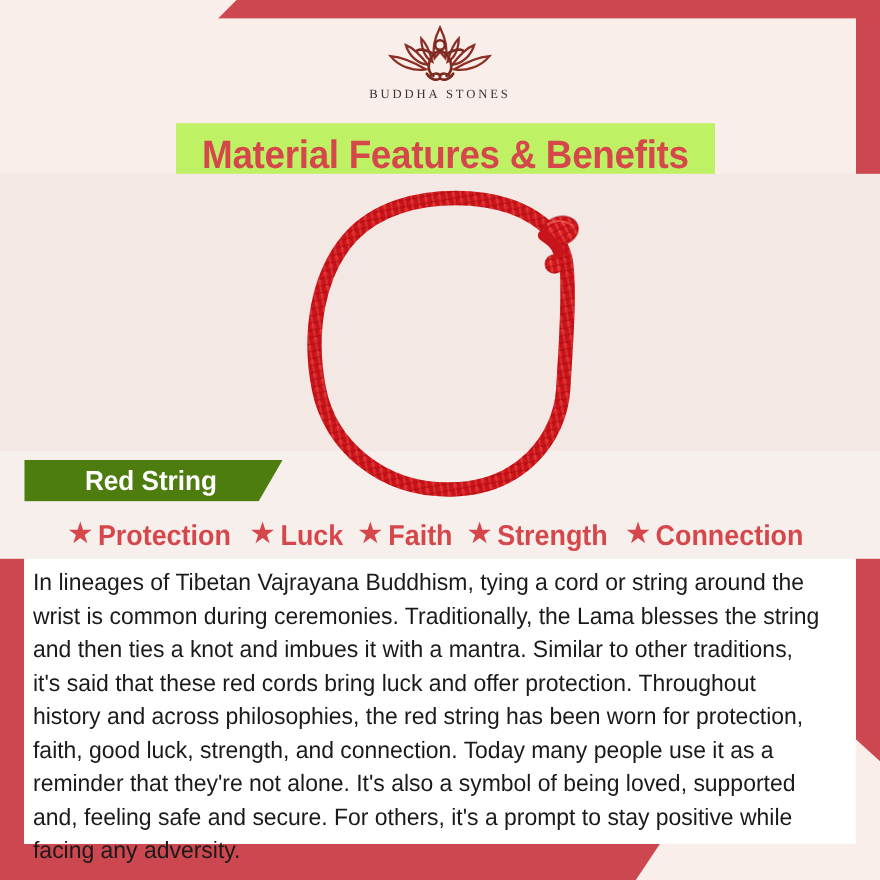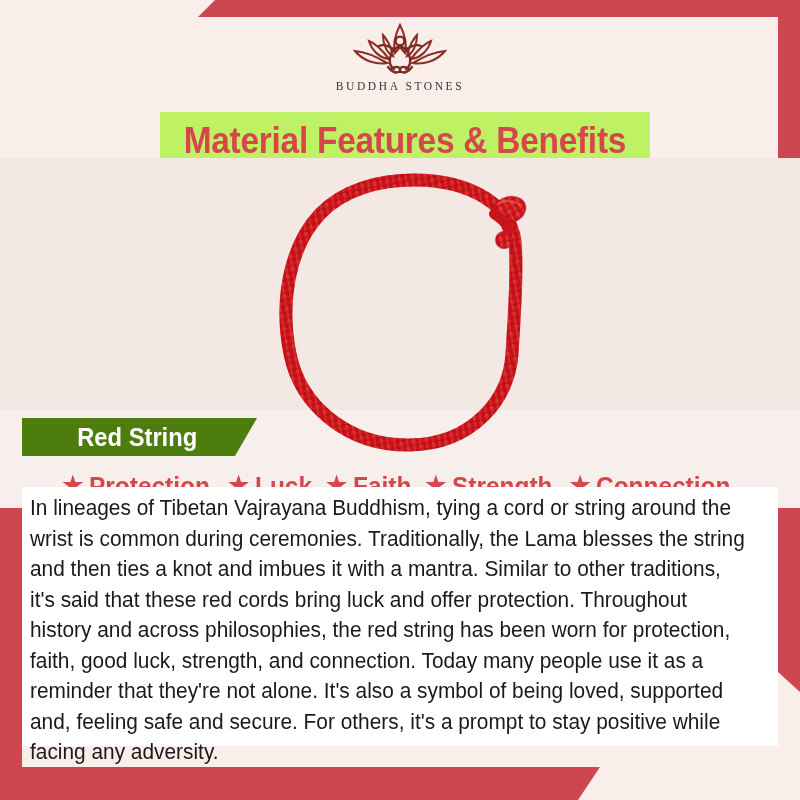--- a/index.html
+++ b/index.html
@@ -165,21 +165,21 @@
     font-weight: bold;
     font-size: 26px;
     color: #d6474c;
     transform: scaleX(0.94);
     transform-origin: left center;
   }
 
   
   .body-panel {
     position: absolute;
-    top: 487px; left: 22px;
+    top: 508px; left: 22px;
     width: 756px; height: 259px;
     background: #ffffff;
     padding: 6px 10px 0 8px;
   }
   .body-text {
     font-family: "Liberation Sans Narrow", "Liberation Sans", sans-serif;
     font-size: 21.5px;
     font-weight: normal;
     line-height: 30.5px;
     color: #1a1a1a;

